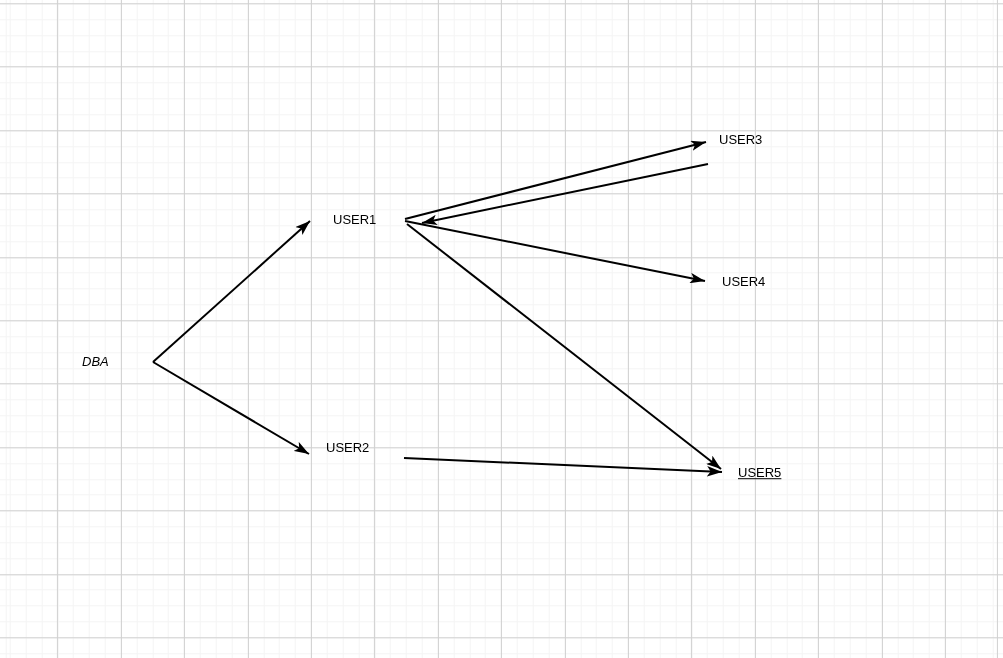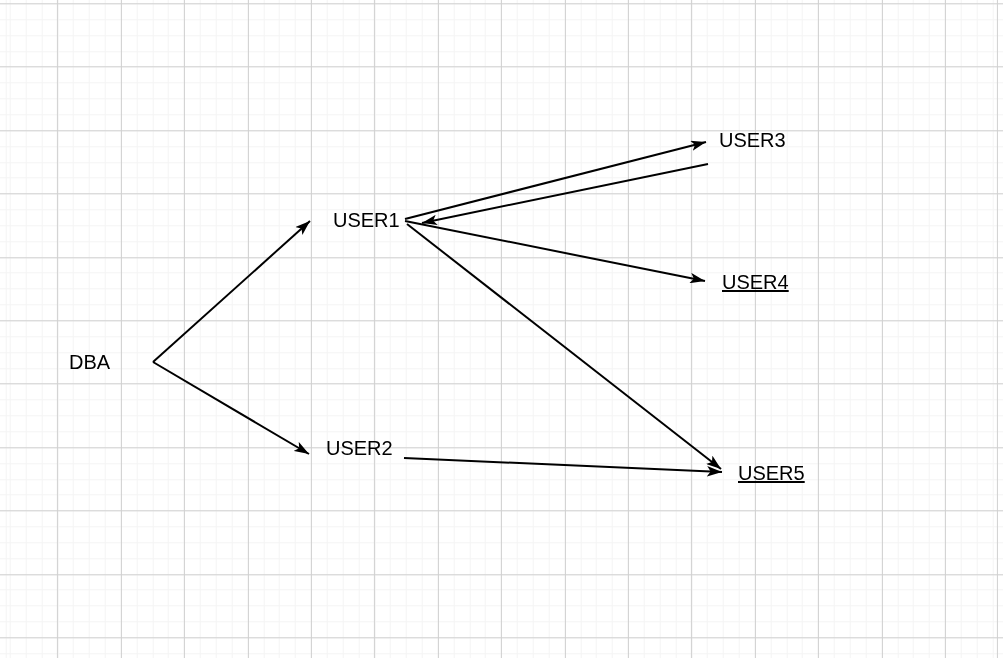--- a/index.html
+++ b/index.html
@@ -36,21 +36,21 @@
     display:block;
   }
   .edge{
     stroke:var(--stroke);
     stroke-width:2;
     fill:none;
   }
   .node{
     position:absolute;
     transform:translateY(-50%);
-    font-size:20px;
+    font-size:13px;
     line-height:1.2;
     color:#000000;
     white-space:nowrap;
     cursor:default;
   }
 </style>
 </head>
 <body>
 
 <div class="canvas">
@@ -64,20 +64,20 @@
         <line x1="153" y1="362" x2="310" y2="221" class="edge" marker-end="url(#arrowhead)"></line>
         <line x1="153" y1="362" x2="309" y2="454" class="edge" marker-end="url(#arrowhead)"></line>
         <line x1="405" y1="219" x2="706" y2="142" class="edge" marker-end="url(#arrowhead)"></line>
         <line x1="708" y1="164" x2="422" y2="223" class="edge" marker-end="url(#arrowhead)"></line>
         <line x1="405" y1="221" x2="705" y2="281" class="edge" marker-end="url(#arrowhead)"></line>
         <line x1="407" y1="224" x2="721" y2="469" class="edge" marker-end="url(#arrowhead)"></line>
         <line x1="404" y1="458" x2="722" y2="472" class="edge" marker-end="url(#arrowhead)"></line>
       </g>
   </svg>
   <div id="nodes-layer">
-      <div class="node" style="left: 69px; top: 362px;">DBA</div>
+      <div class="node" style="left: 82px; top: 362px; font-style: italic;">DBA</div>
       <div class="node" style="left: 333px; top: 220px;">USER1</div>
       <div class="node" style="left: 326px; top: 448px;">USER2</div>
       <div class="node" style="left: 719px; top: 140px;">USER3</div>
-      <div class="node" style="left: 722px; top: 282px; text-decoration: underline;">USER4</div>
+      <div class="node" style="left: 722px; top: 282px;">USER4</div>
       <div class="node" style="left: 738px; top: 473px; text-decoration: underline;">USER5</div>
     </div>
 </div>
 
 </body></html>

